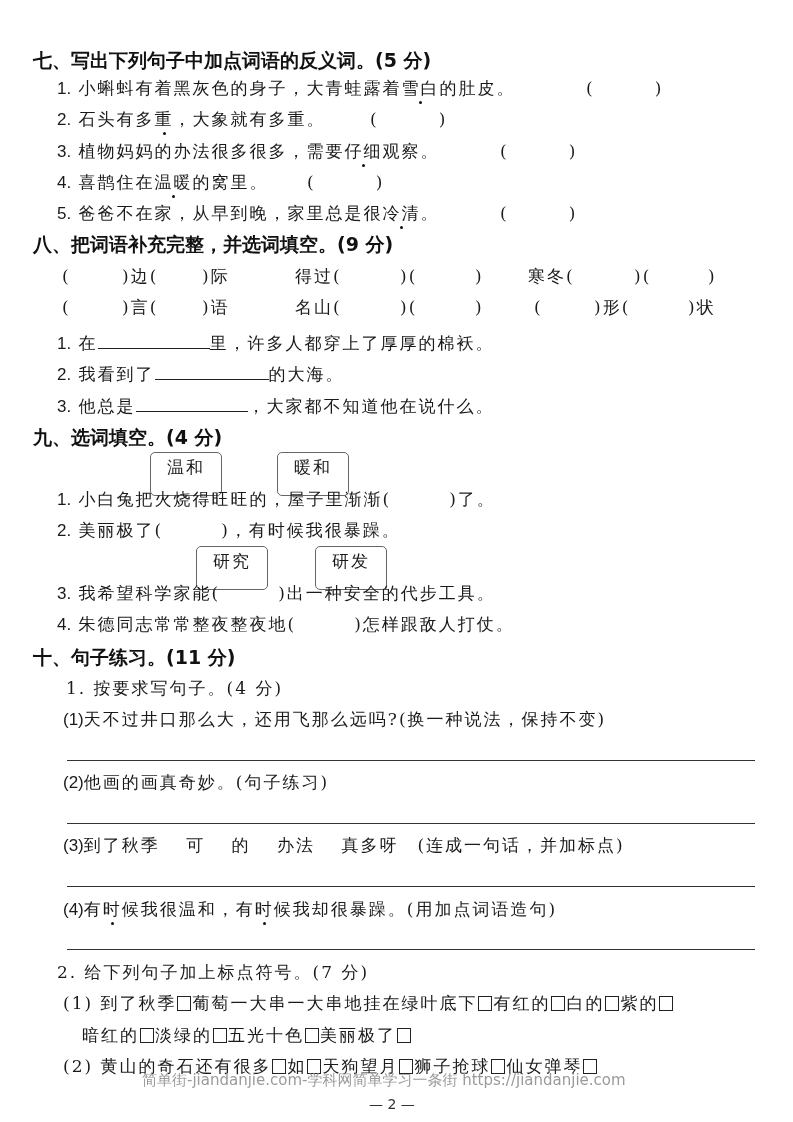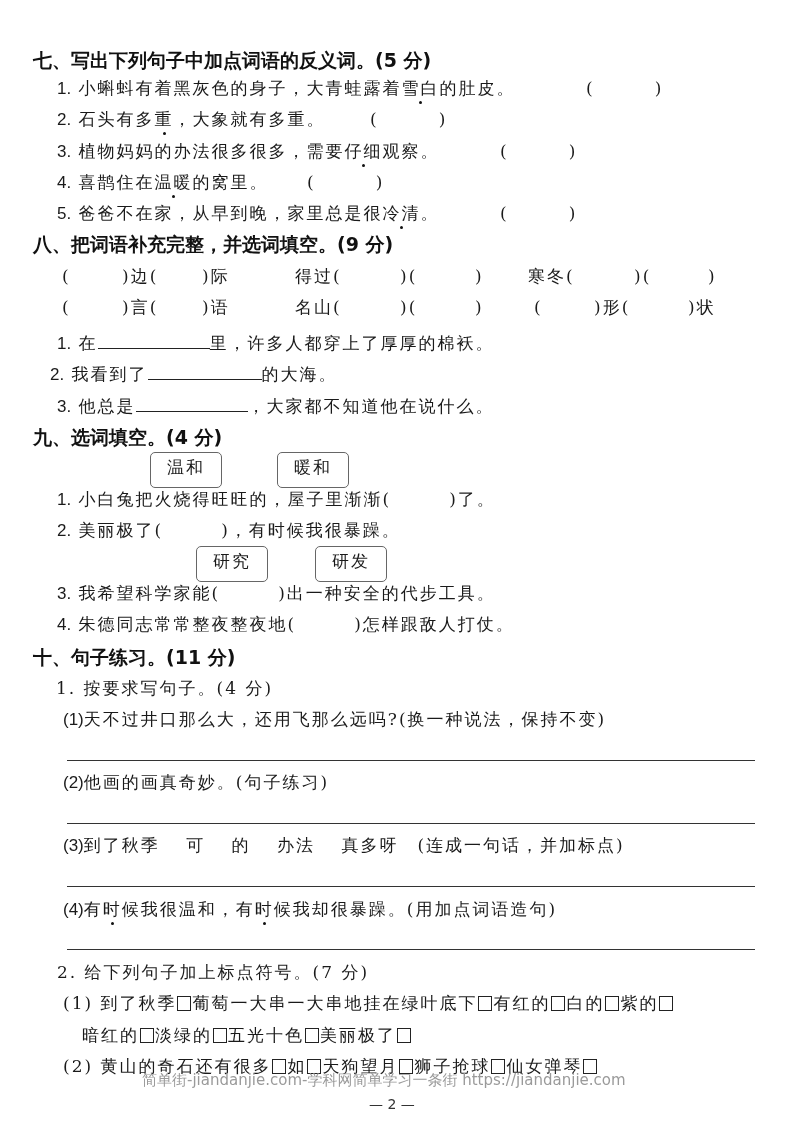--- a/index.html
+++ b/index.html
@@ -11,21 +11,21 @@
   .abs { position: absolute; white-space: nowrap; }
   .h { font-family: "DejaVu Sans", "Liberation Sans", sans-serif; font-size: 19px; font-weight: bold; color: #111; letter-spacing: 0px; }
   .t { font-size: 17px; letter-spacing: 2px; line-height: 22px; }
   .num { font-family: "Liberation Sans", "DejaVu Sans", sans-serif; letter-spacing: 0; }
   .dot { position: relative; display: inline-block; text-align: center; }
   .dot::after { content: ""; position: absolute; left: 50%; bottom: -5px; width: 3px; height: 3px; margin-left: -1.5px; border-radius: 50%; background: #111; }
   .blank { display: inline-block; border-bottom: 1.3px solid #222; height: 18px; vertical-align: baseline; }
   .paren-gap { display: inline-block; }
   .wordbox {
     position: absolute; border: 1.4px solid #666; border-radius: 5px;
-    width: 72px; height: 36px; box-sizing: border-box;
+    width: 72px; height: 44px; box-sizing: border-box;
     font-size: 17px; text-align: center; line-height: 28px; letter-spacing: 2px;
   }
   .aline { position: absolute; left: 67px; width: 688px; height: 0; border-top: 1.3px solid #333; }
   .sq { display: inline-block; width: 14px; height: 15px; border: 1.2px solid #222; box-sizing: border-box; vertical-align: -2px; margin: 0 1px; }
   .watermark { font-family: "DejaVu Sans", "Liberation Sans", sans-serif; font-size: 15px; color: #9a9a9a; }
   .pageno { font-family: "DejaVu Sans", "Liberation Sans", sans-serif; font-size: 14px; color: #333; }
 </style>
 </head>
 <body>
 
@@ -80,21 +80,21 @@
 <div class="abs t" style="left:400px; top:296px;">)(</div>
 <div class="abs t" style="left:475px; top:296px;">)</div>
 <div class="abs t" style="left:534px; top:296px;">(</div>
 <div class="abs t" style="left:594px; top:296px;">)形(</div>
 <div class="abs t" style="left:688px; top:296px;">)状</div>
 
 <div class="abs t" style="left:57px; top:330px;">
   <span class="num">1.</span>
   <span>在</span><span class="blank" style="width:112px"></span><span>里，许多人都穿上了厚厚的棉袄。</span>
 </div>
-<div class="abs t" style="left:50px; top:361px;">
+<div class="abs t" style="left:57px; top:361px;">
   <span class="num">2.</span>
   <span>我看到了</span><span class="blank" style="width:114px"></span><span>的大海。</span>
 </div>
 <div class="abs t" style="left:57px; top:393px;">
   <span class="num">3.</span>
   <span>他总是</span><span class="blank" style="width:112px"></span><span>，大家都不知道他在说什么。</span>
 </div>
 
 <div class="abs h" style="left:33px; top:425px;">九、选词填空。(4 分)</div>
 
@@ -116,21 +116,21 @@
 <div class="abs t" style="left:57px; top:582px;">
   <span class="num">3.</span>
   <span>我希望科学家能(</span><span class="paren-gap" style="width:58px"></span><span>)出一种安全的代步工具。</span>
 </div>
 <div class="abs t" style="left:57px; top:613px;">
   <span class="num">4.</span>
   <span>朱德同志常常整夜整夜地(</span><span class="paren-gap" style="width:58px"></span><span>)怎样跟敌人打仗。</span>
 </div>
 
 <div class="abs h" style="left:33px; top:645px;">十、句子练习。(11 分)</div>
-<div class="abs t" style="left:56px; top:677px;text-align:right;">1. 按要求写句子。(4 分)</div>
+<div class="abs t" style="left:66px; top:677px;text-align:right;">1. 按要求写句子。(4 分)</div>
 
 <div class="abs t" style="left:63px; top:708px;">
   <span class="num">(1)</span><span>天不过井口那么大，还用飞那么远吗?(换一种说法，保持不变)</span>
 </div>
 <div class="aline" style="top:760px;"></div>
 
 <div class="abs t" style="left:63px; top:771px;">
   <span class="num">(2)</span><span>他画的画真奇妙。(句子练习)</span>
 </div>
 <div class="aline" style="top:823px;"></div>

